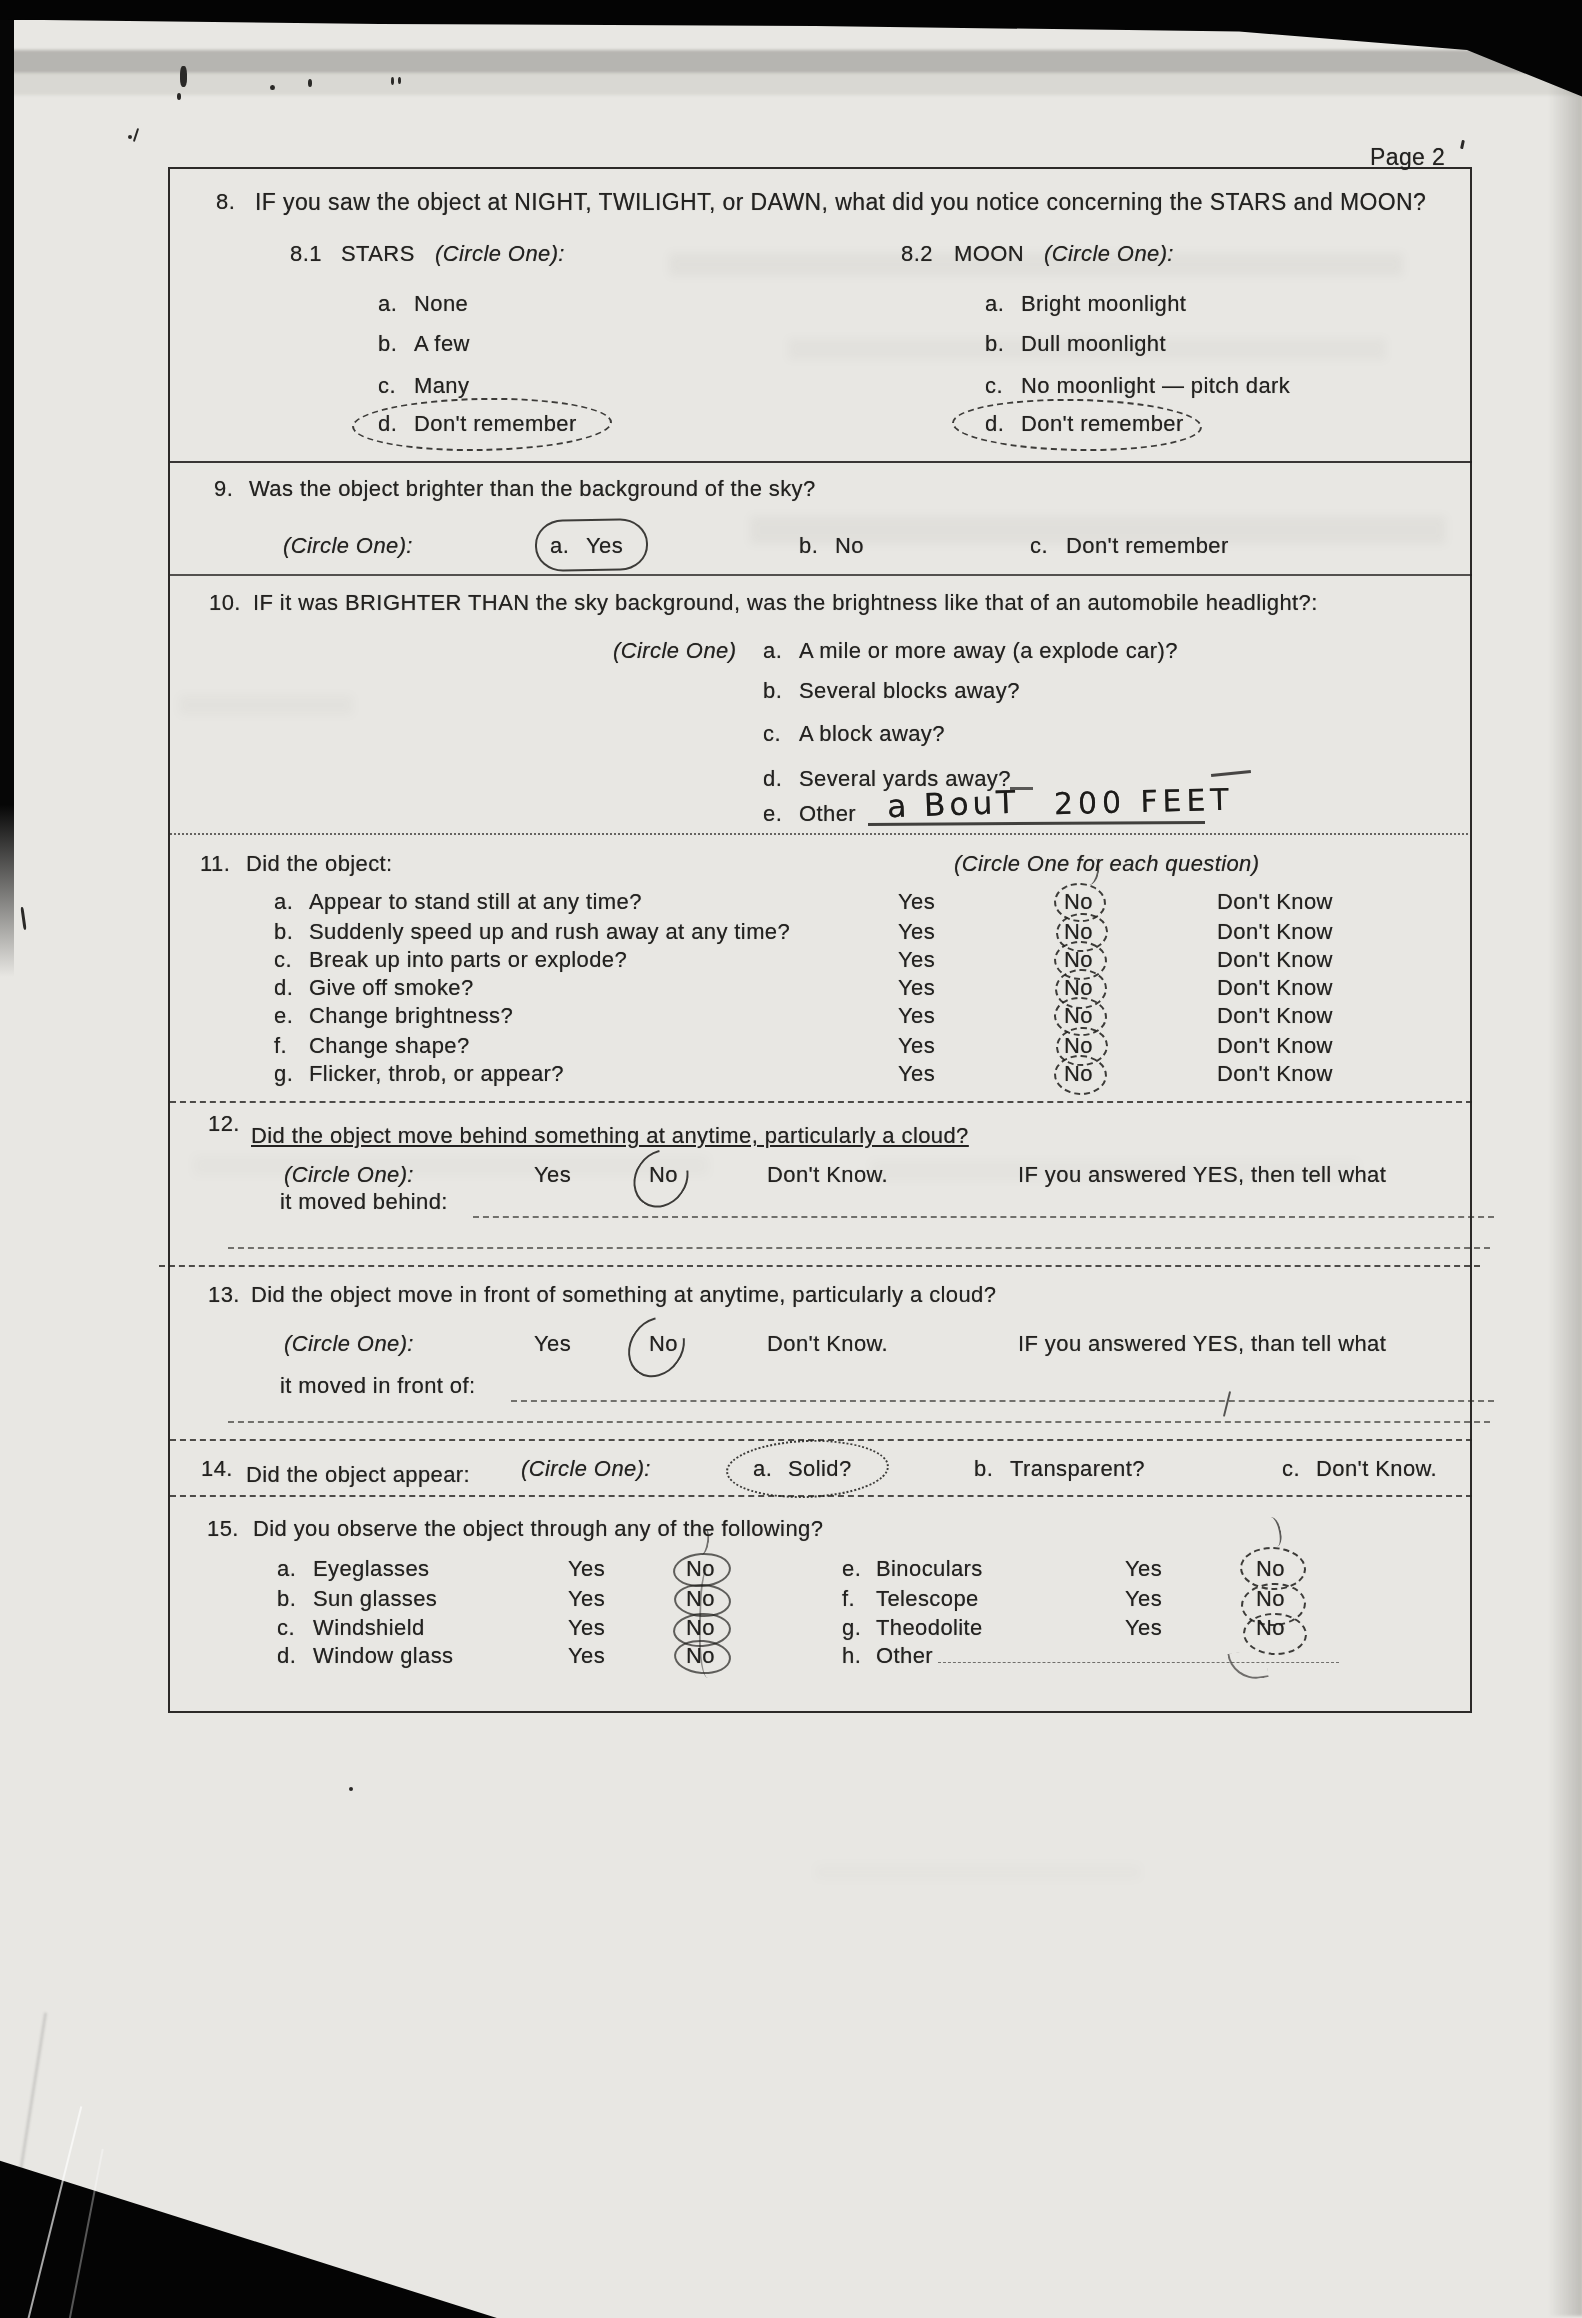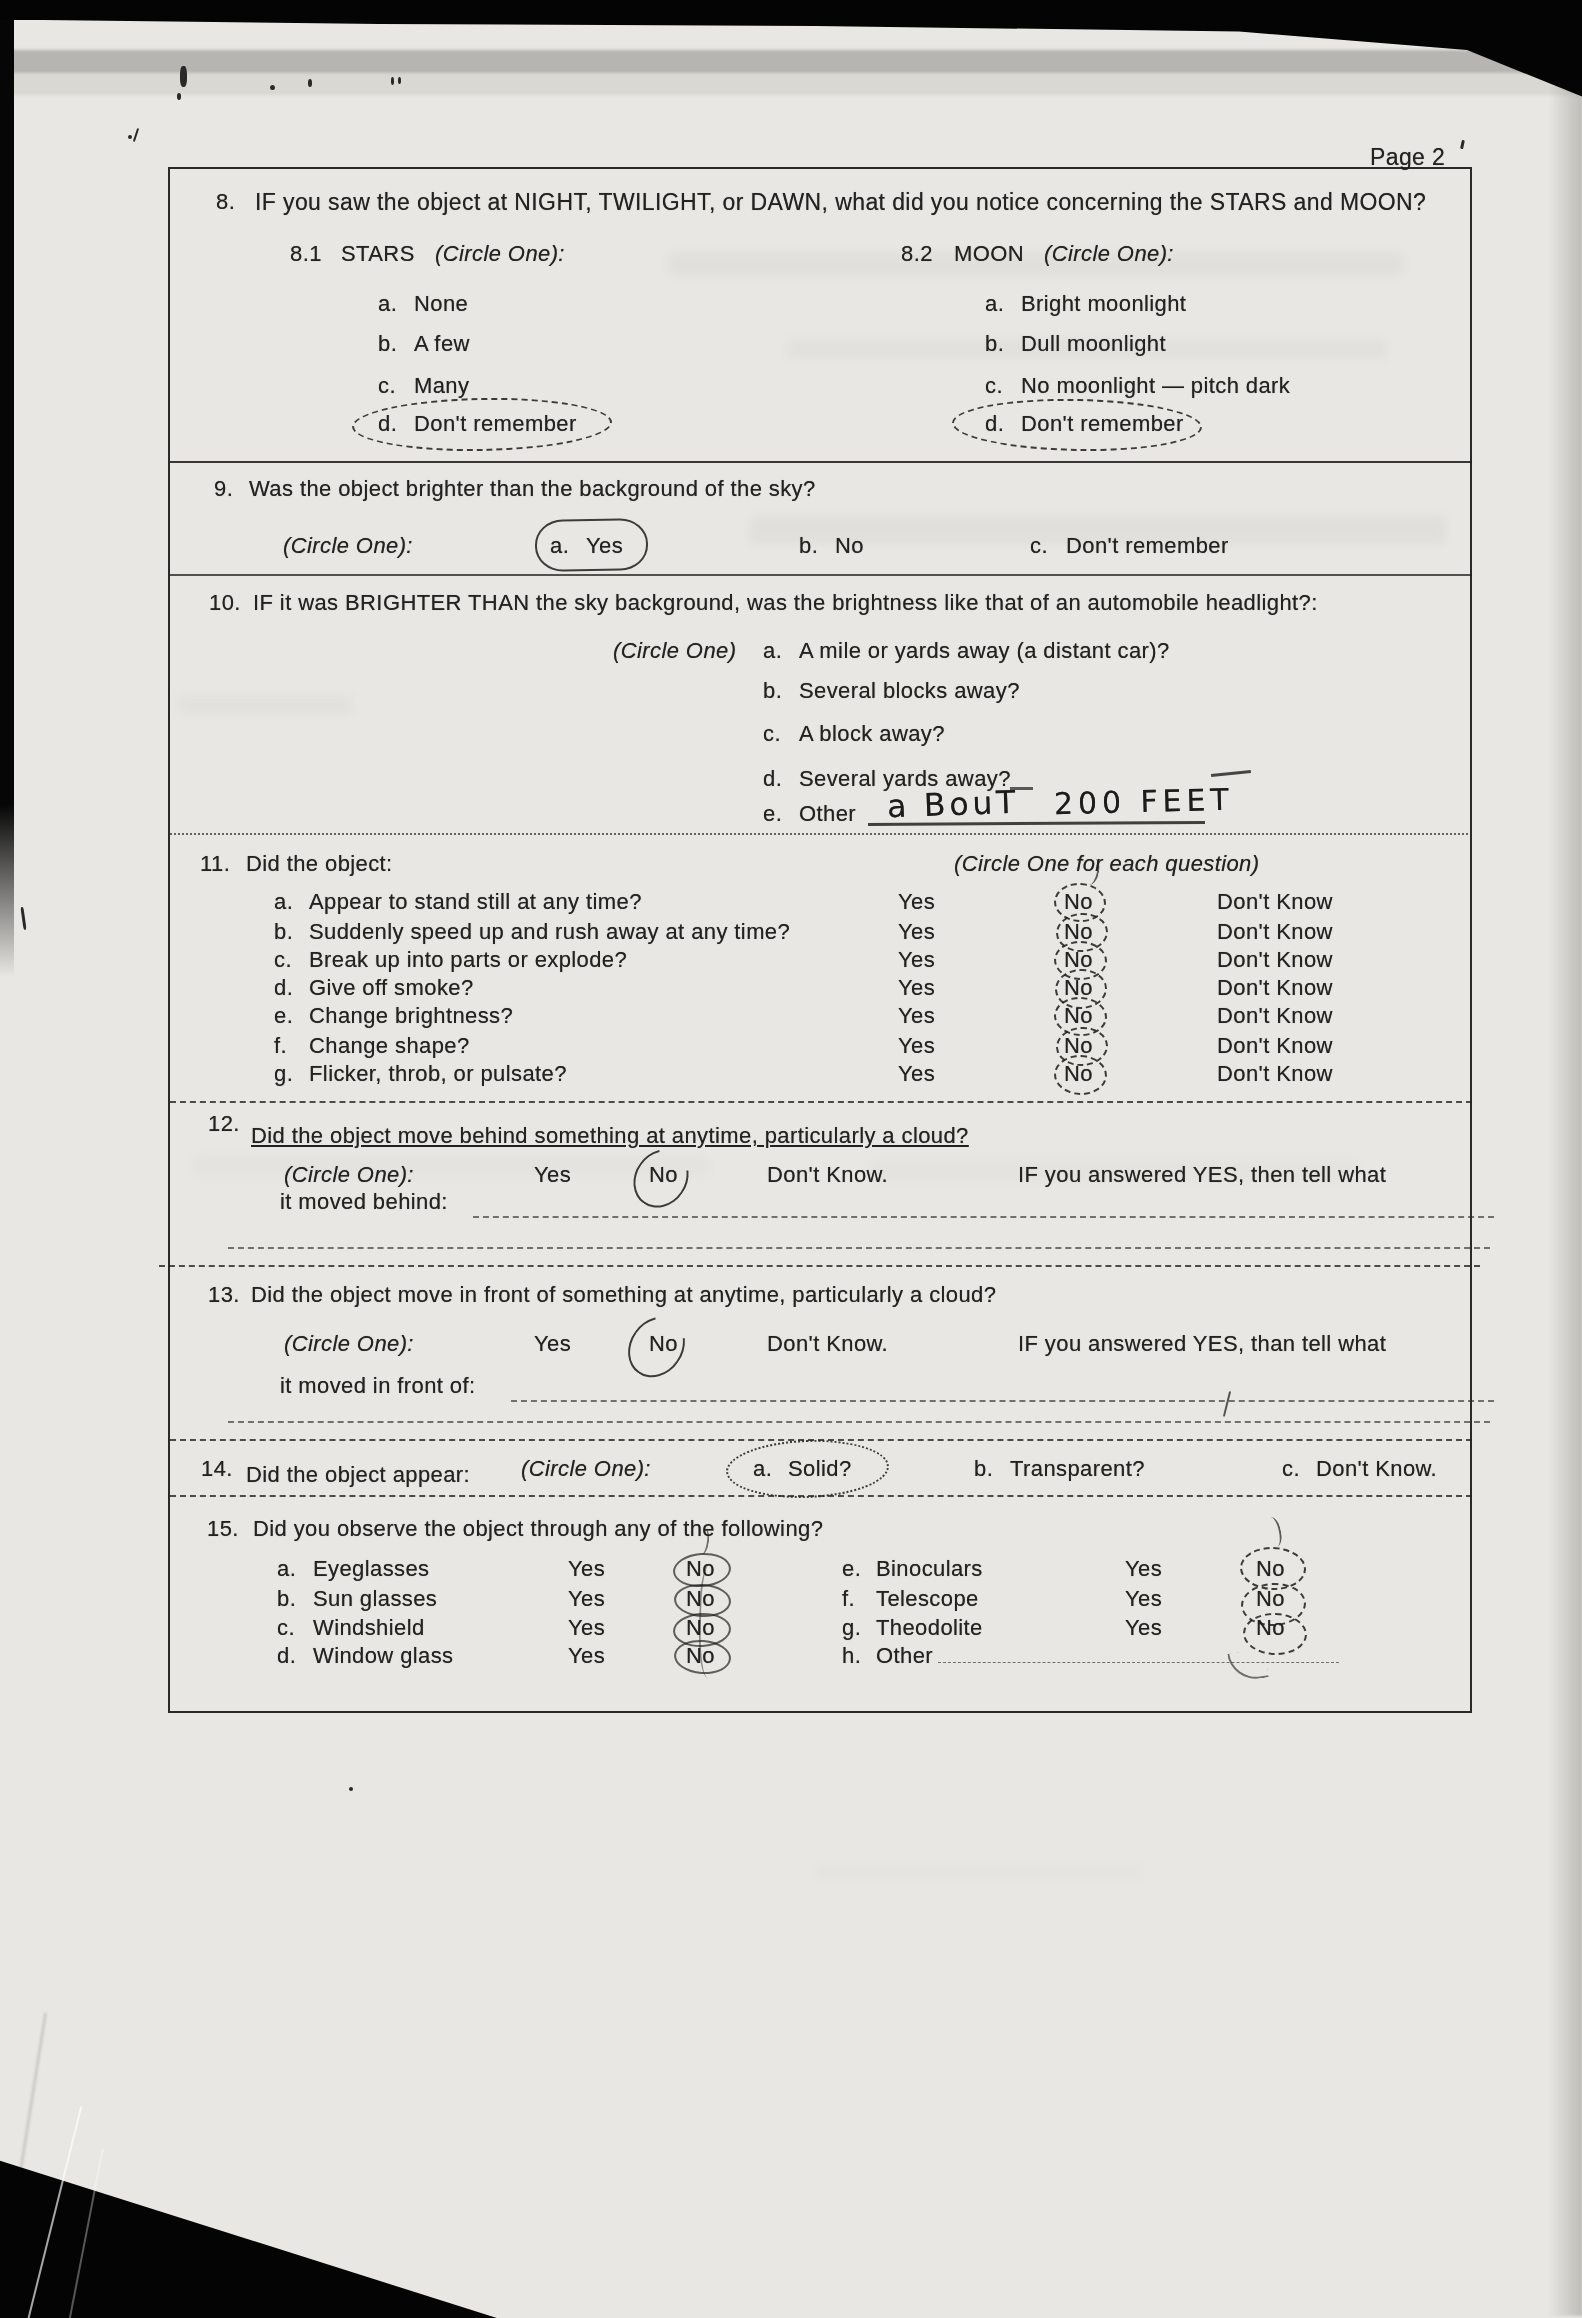--- a/index.html
+++ b/index.html
@@ -113,21 +113,21 @@
   <span class="t" style="left:1030px;top:535px;">c.</span>
   <span class="t" style="left:1066px;top:535px;">Don't remember</span>
   <div class="circ" style="left:535px;top:519px;width:113px;height:52px;border-radius:28px/25px;transform:rotate(-1deg);"></div>
 
   <div class="div-line solid-d" style="top:574px;opacity:.85;"></div>
 
   <span class="t" style="left:209px;top:592px;">10.</span>
   <span class="t" style="left:253px;top:592px;">IF it was BRIGHTER THAN the sky background, was the brightness like that of an automobile headlight?:</span>
   <span class="t it" style="left:613px;top:640px;">(Circle One)</span>
   <span class="t" style="left:763px;top:640px;">a.</span>
-  <span class="t" style="left:799px;top:640px;">A mile or yards away (a distant car)?</span>
+  <span class="t" style="left:799px;top:640px;">A mile or more away (a explode car)?</span>
   <span class="t" style="left:763px;top:680px;">b.</span>
   <span class="t" style="left:799px;top:680px;">Several blocks away?</span>
   <span class="t" style="left:763px;top:723px;">c.</span>
   <span class="t" style="left:799px;top:723px;">A block away?</span>
   <span class="t" style="left:763px;top:768px;">d.</span>
   <span class="t" style="left:799px;top:768px;">Several yards away?</span>
   <span class="t" style="left:763px;top:803px;">e.</span>
   <span class="t" style="left:799px;top:803px;">Other</span>
   <span class="t hw" style="left:887px;top:789px;font-size:31.5px;letter-spacing:3.8px;transform:rotate(-2deg);">a BouT</span>
   <span class="t hw" style="left:1054px;top:787px;font-size:30px;letter-spacing:4.9px;transform:rotate(-1.5deg);">200 FEET</span>
@@ -171,21 +171,21 @@
   <span class="t" style="left:1064px;top:1005px;">No</span>
   <span class="t" style="left:1217px;top:1005px;">Don't Know</span>
 
   <span class="t" style="left:274px;top:1035px;">f.</span>
   <span class="t" style="left:309px;top:1035px;">Change shape?</span>
   <span class="t" style="left:898px;top:1035px;">Yes</span>
   <span class="t" style="left:1064px;top:1035px;">No</span>
   <span class="t" style="left:1217px;top:1035px;">Don't Know</span>
 
   <span class="t" style="left:274px;top:1063px;">g.</span>
-  <span class="t" style="left:309px;top:1063px;">Flicker, throb, or pulsate?</span>
+  <span class="t" style="left:309px;top:1063px;">Flicker, throb, or appear?</span>
   <span class="t" style="left:898px;top:1063px;">Yes</span>
   <span class="t" style="left:1064px;top:1063px;">No</span>
   <span class="t" style="left:1217px;top:1063px;">Don't Know</span>
 
   <div style="position:absolute;left:1085px;top:858px;width:14px;height:27px;border-right:2.2px solid rgba(30,29,27,.7);border-radius:50%;transform:rotate(12deg);"></div>
   <div class="circ" style="left:1054px;top:883px;width:52px;height:39px;border-style:dashed;transform:rotate(3deg);"></div>
   <div class="circ" style="left:1056px;top:913px;width:52px;height:39px;border-style:dashed;transform:rotate(-3deg);"></div>
   <div class="circ" style="left:1054px;top:941px;width:53px;height:39px;border-style:dashed;transform:rotate(2deg);"></div>
   <div class="circ" style="left:1055px;top:969px;width:52px;height:40px;border-style:dashed;transform:rotate(-2deg);"></div>
   <div class="circ" style="left:1054px;top:997px;width:53px;height:39px;border-style:dashed;transform:rotate(3deg);"></div>

